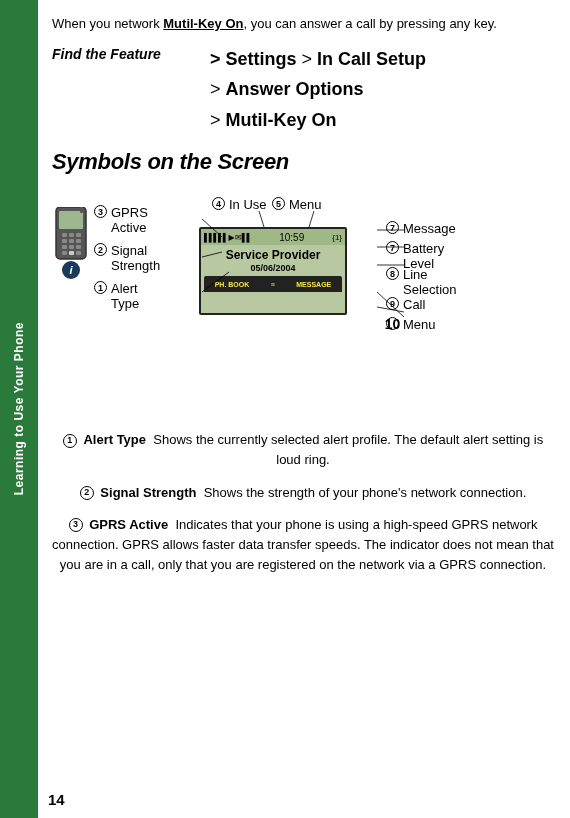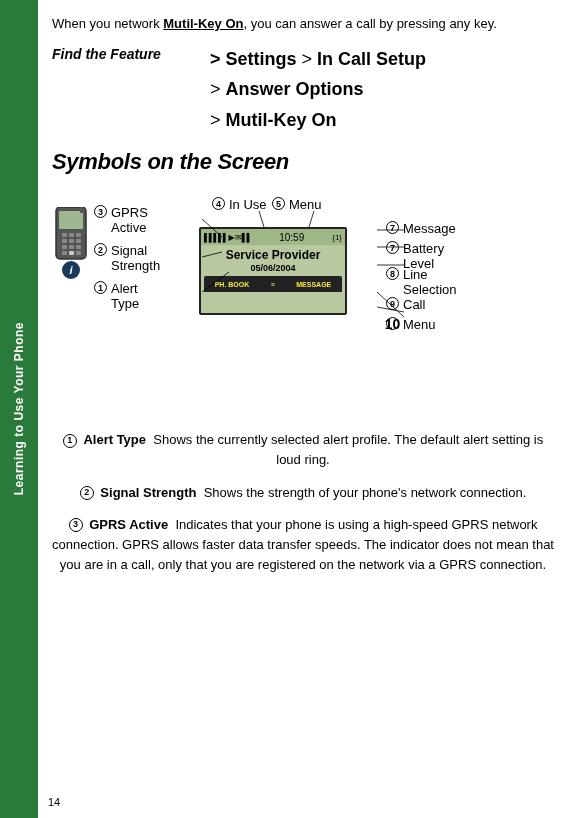--- a/index.html
+++ b/index.html
@@ -215,22 +215,22 @@
       font-size: 9px;
       font-weight: bold;
       margin-right: 3px;
       vertical-align: middle;
     }
 
     .page-number {
       position: absolute;
       bottom: 10px;
       left: 48px;
-      font-size: 11px;
-      font-weight: normal;
+      font-size: 15px;
+      font-weight: bold;
     }
 
     
     .annotation-svg {
       position: absolute;
       top: 0;
       left: 0;
       width: 100%;
       height: 100%;
       pointer-events: none;

